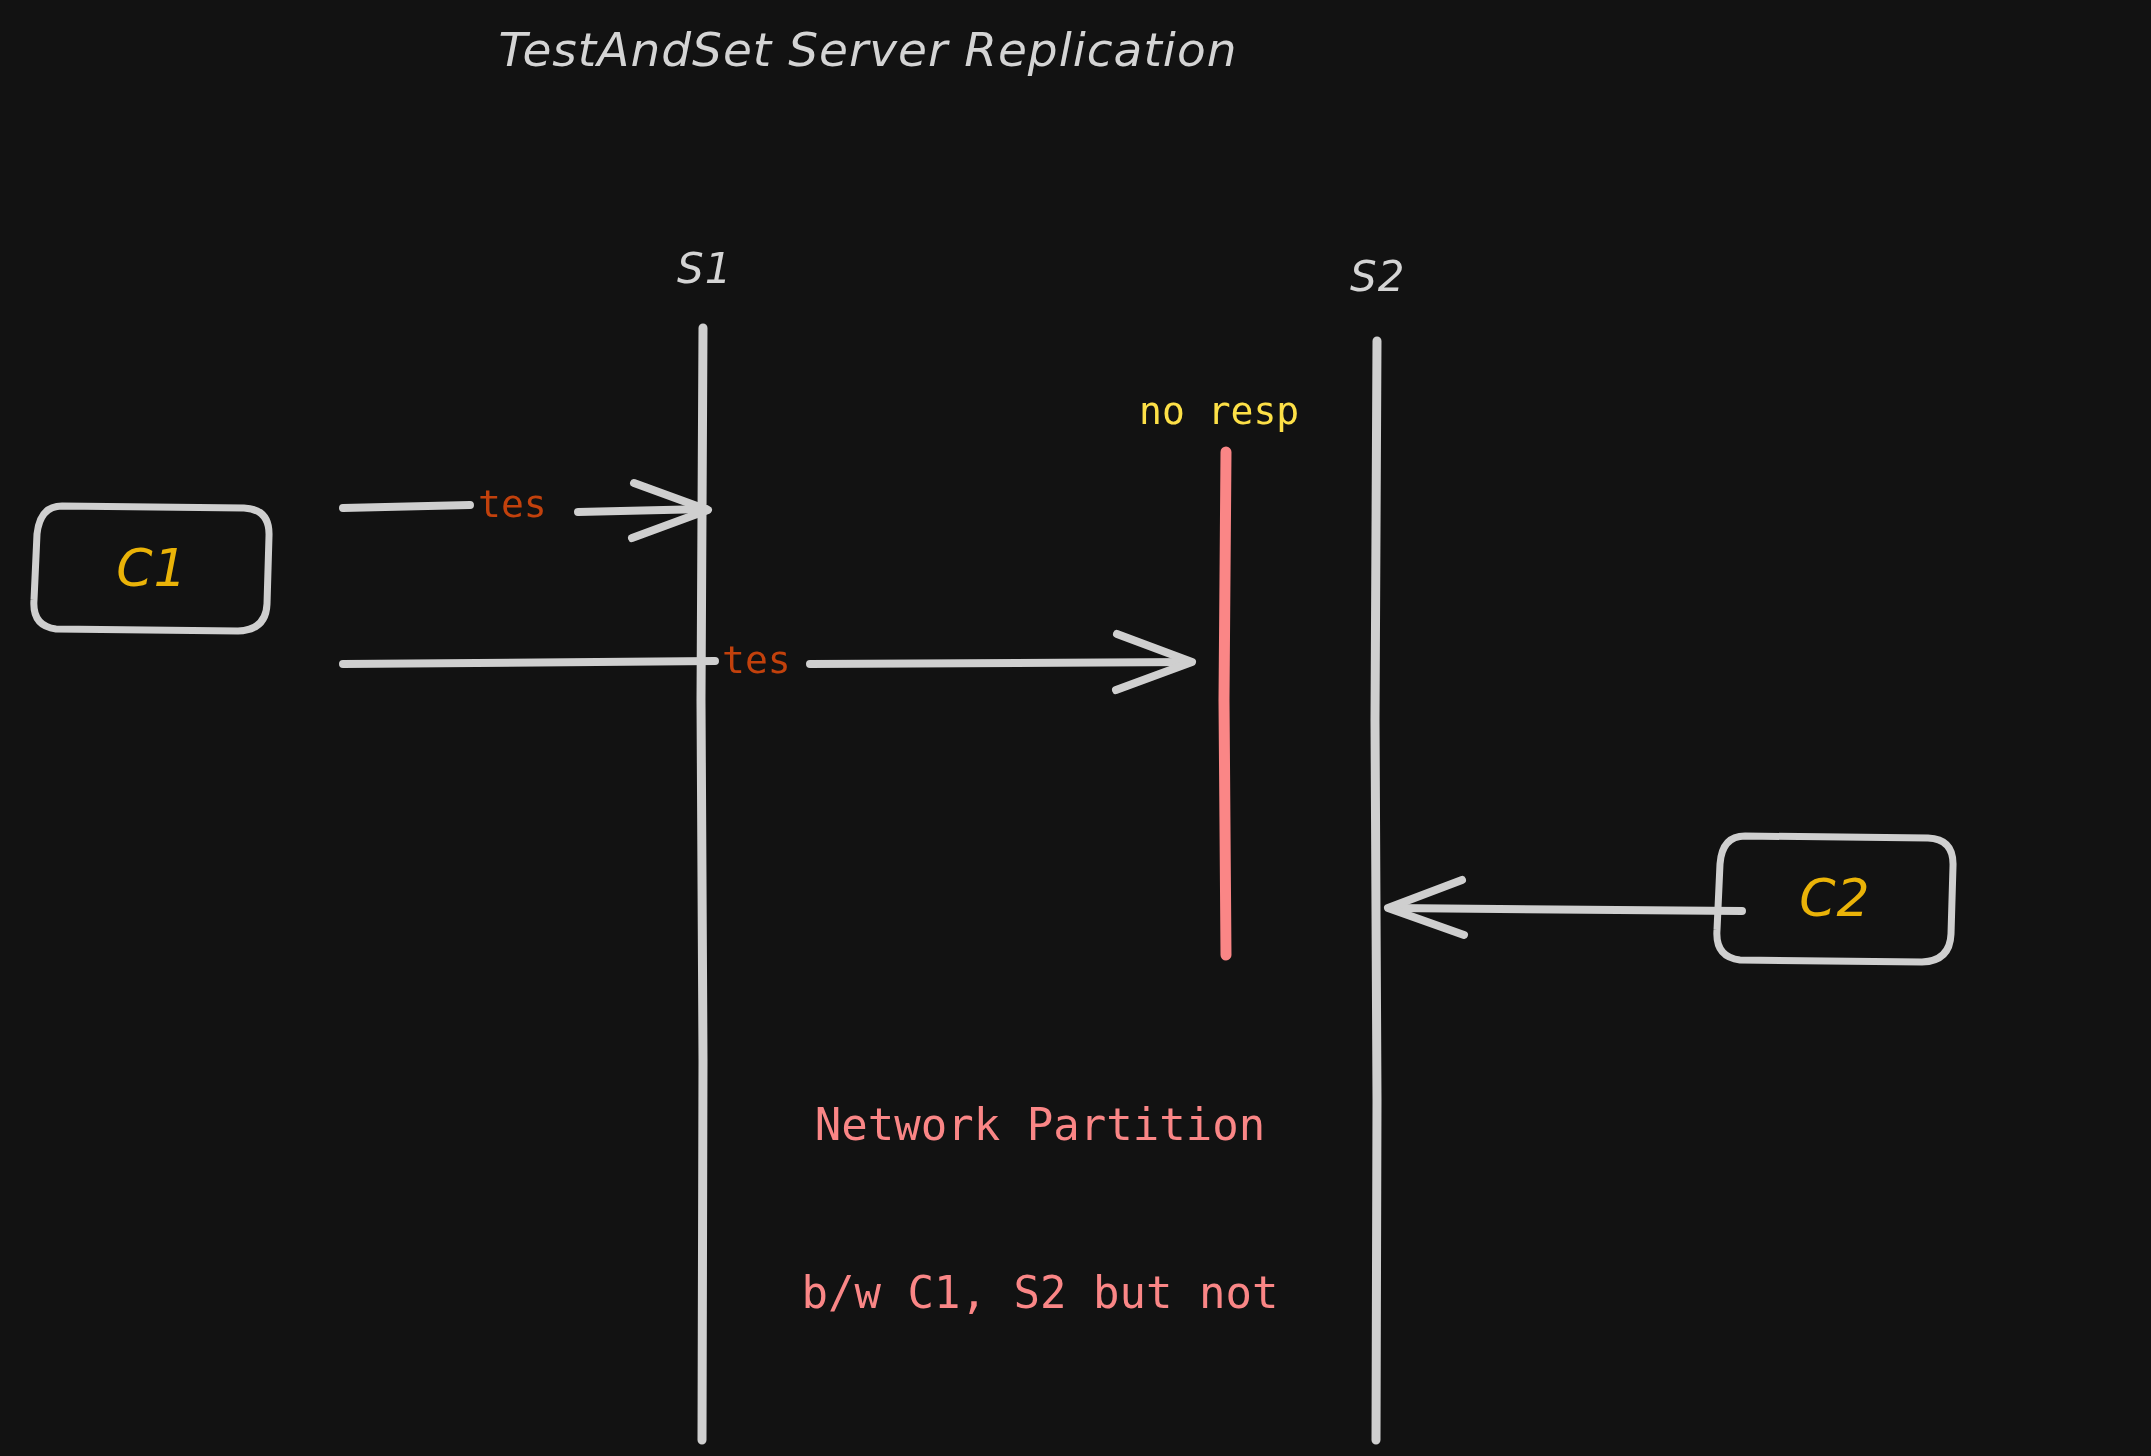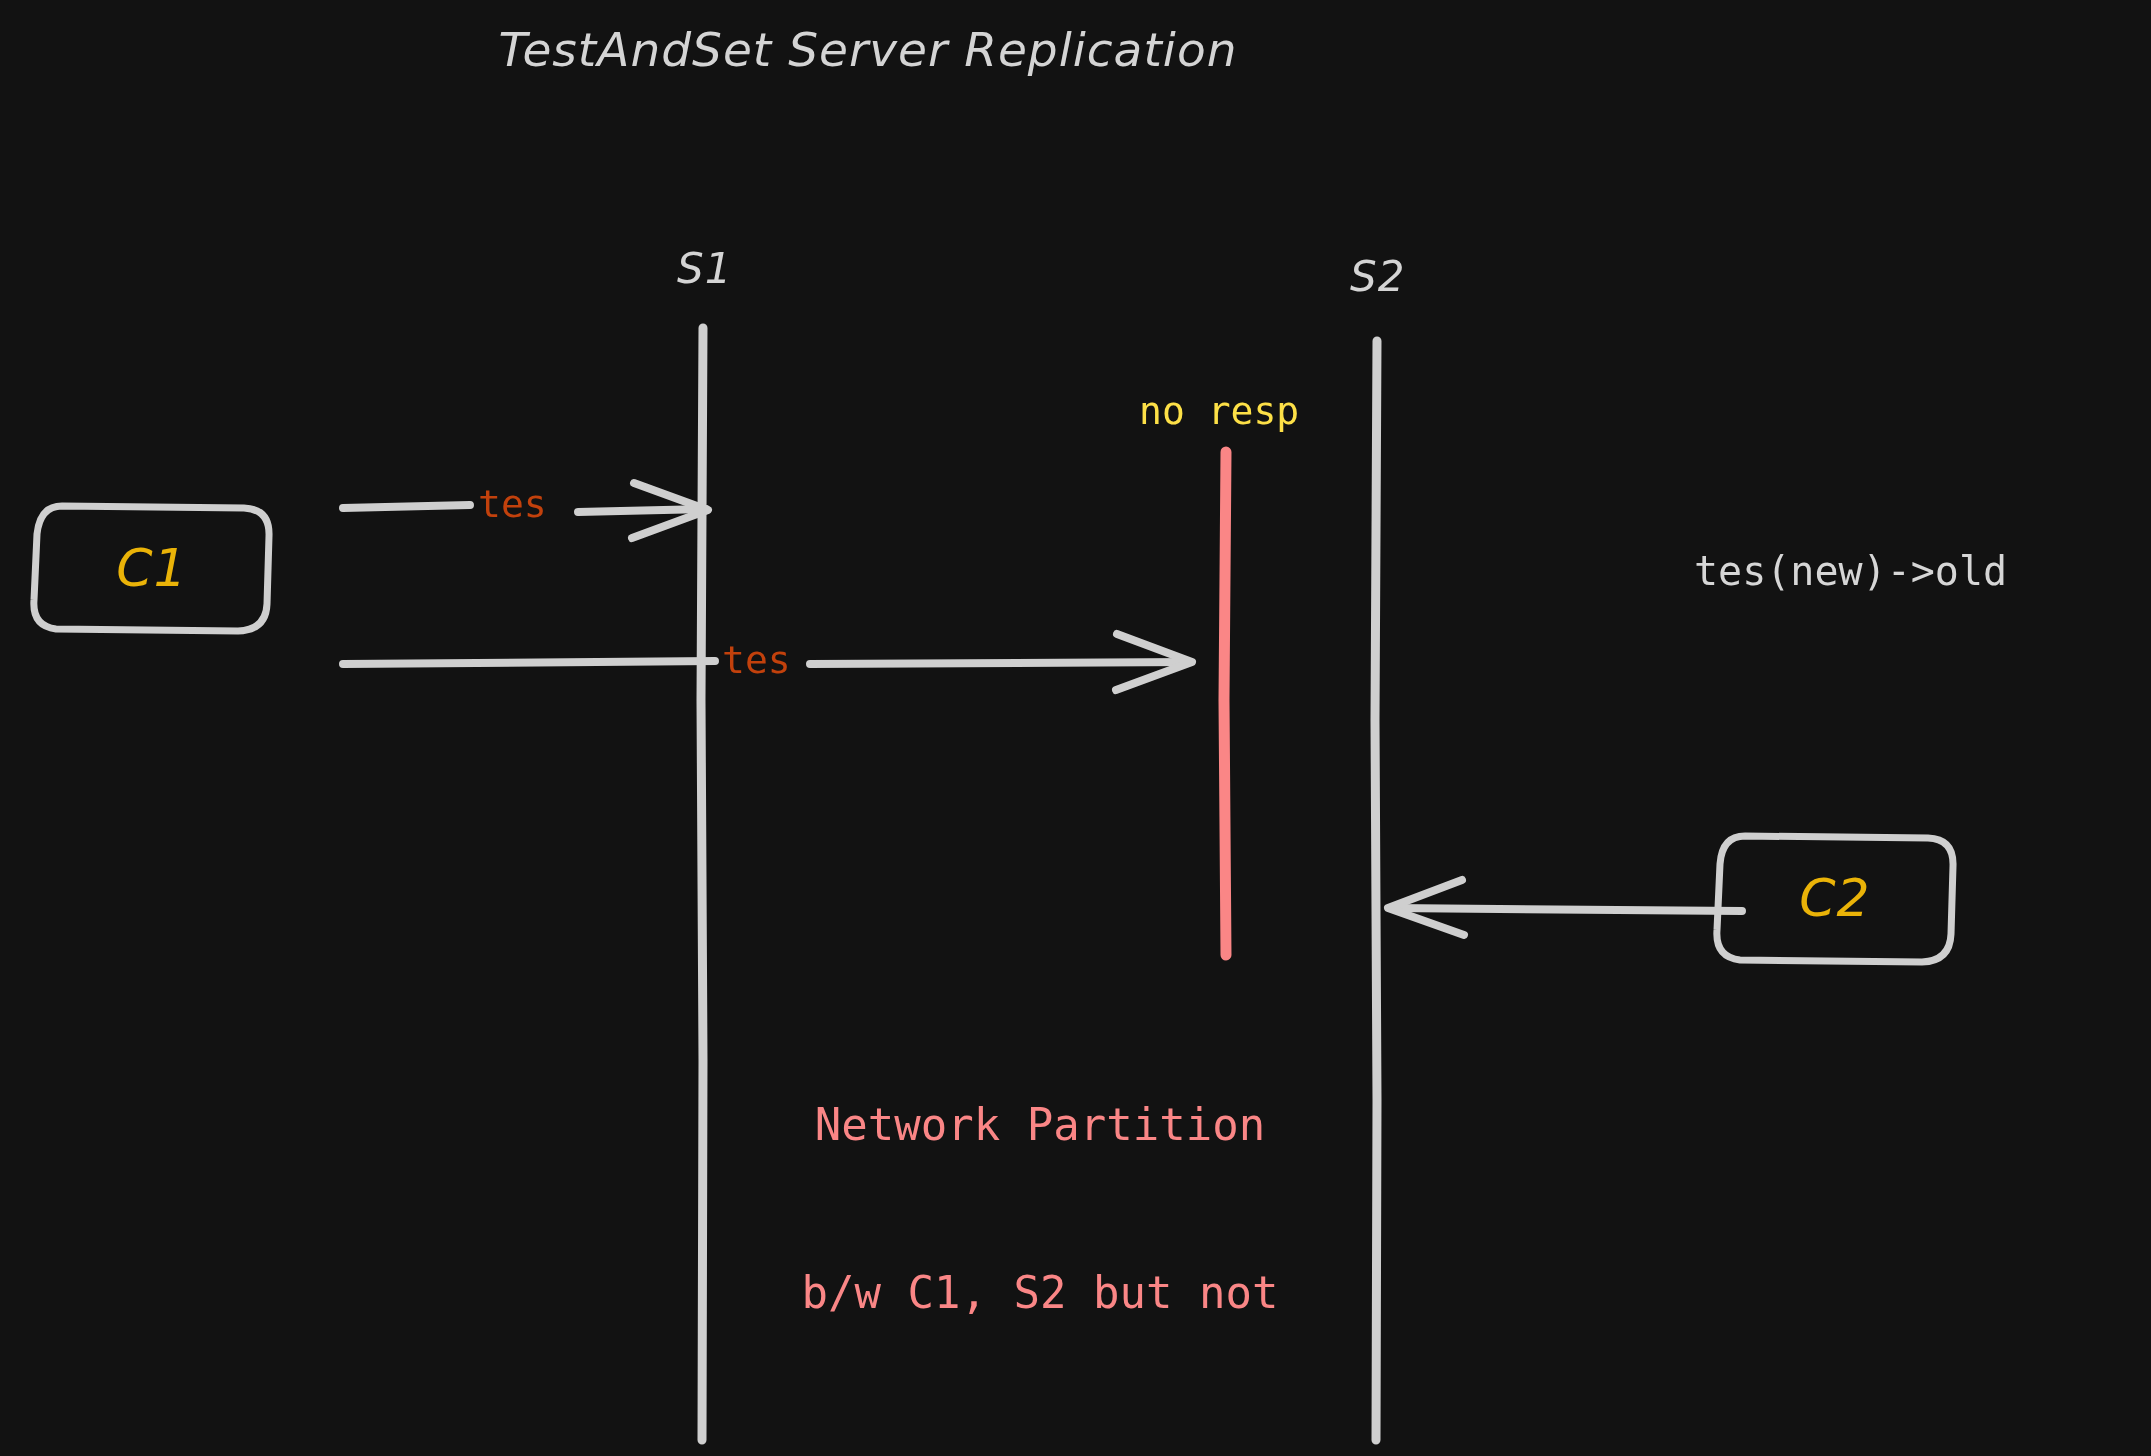--- a/index.html
+++ b/index.html
@@ -152,21 +152,20 @@
   <div class="actor-box" style="left:1717px; top:835px; width:236px; height:126px; border:none;text-align:center;">
     <span class="actor-label">C2</span>
   </div>
 
   <div class="msg-label" style="left:478px; top:482px;">tes</div>
 
   <div class="msg-label" style="left:722px; top:638px;">tes</div>
 
   <div class="red-label" style="left:1139px; top:389px;">no resp</div>
 
-  <div class="note-mono" style="left:1694px; top:548px;">tes(new)-&gt;old</div>
 
   <div class="red-note" style="left:700px; top:985px; width:680px;">
     <div>Network Partition</div>
     <div>b/w C1, S2 but not</div>
     
   </div>
 
 </div>
 
 </body></html>

